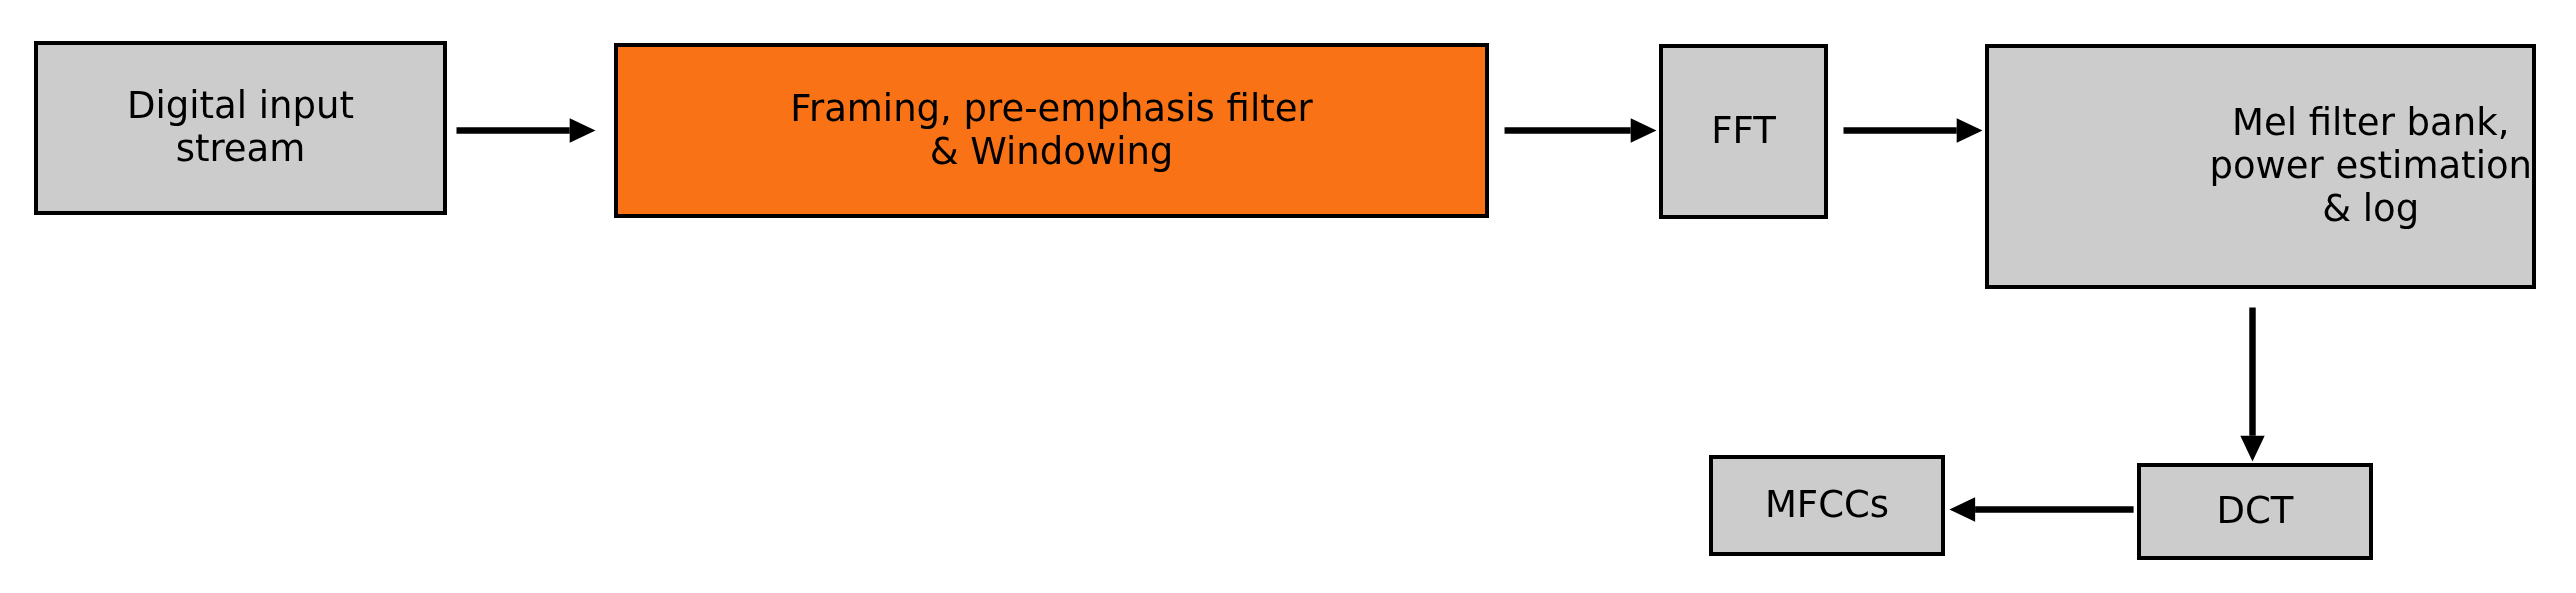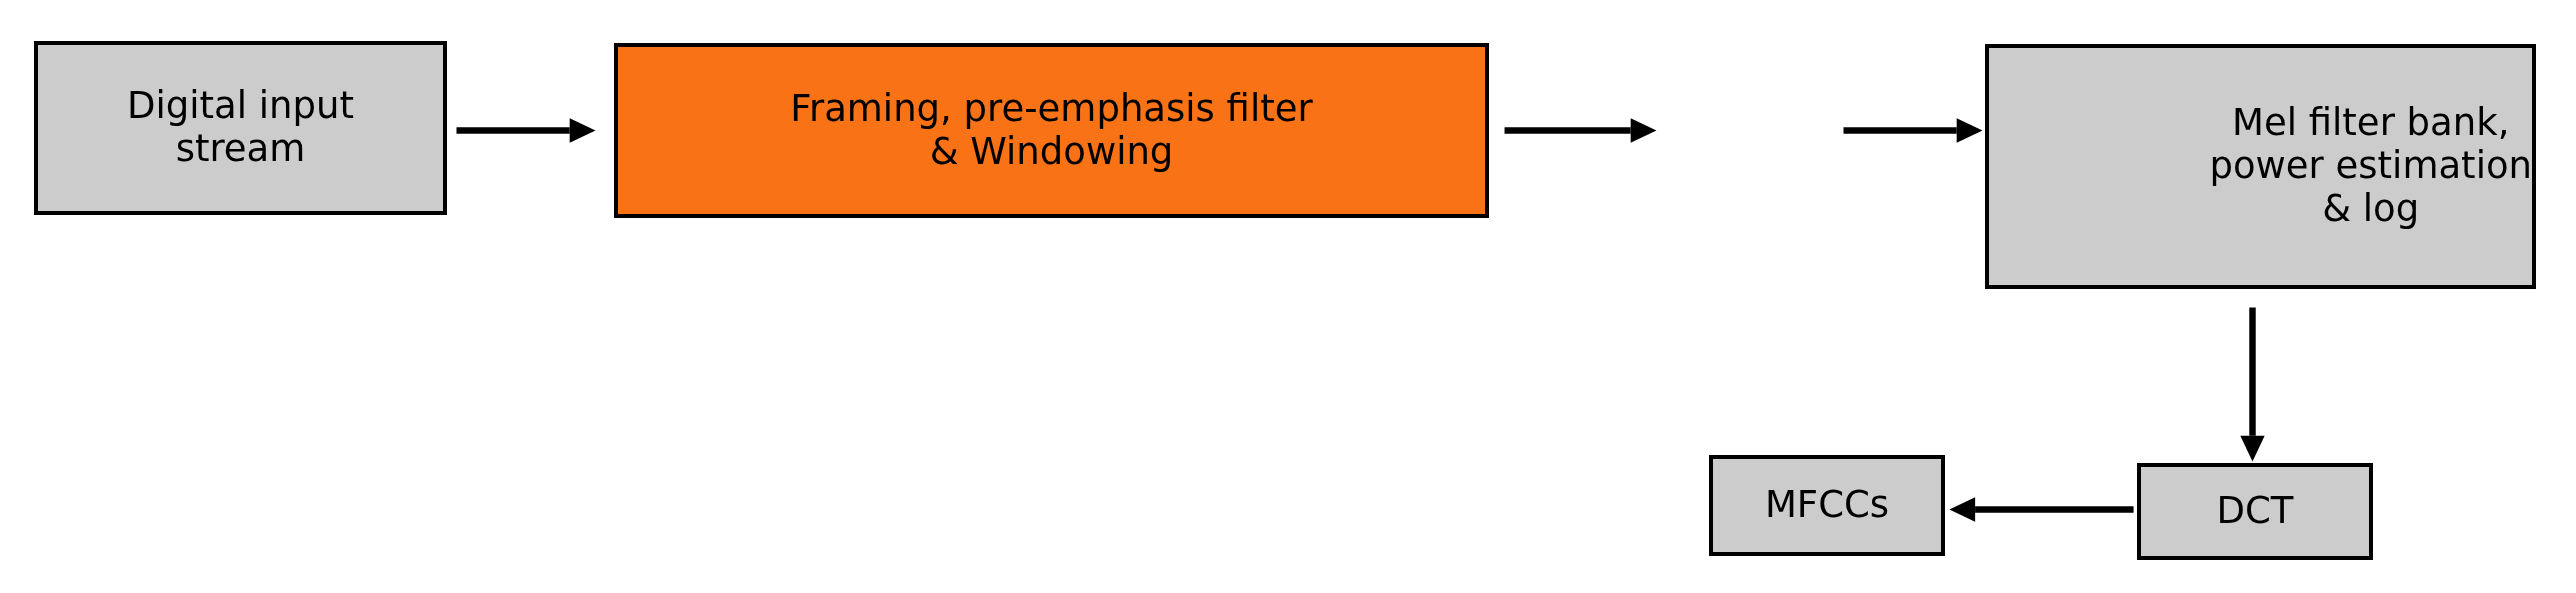--- a/index.html
+++ b/index.html
@@ -71,19 +71,20 @@
     <div class="edge" style="left: 1928px; top: 488px; width: 227px; height: 43px;">
       <svg width="227" height="43" viewBox="0 0 318 60">
         <line x1="288" y1="30" x2="66" y2="30" stroke="#000000" stroke-width="9"></line>
         <polygon points="30,30 66,13 66,47" fill="#000000"></polygon>
       </svg>
     </div>
     <div class="node" style="left: 34px; top: 41px; width: 413px; height: 174px; font-size: 37px; background: rgb(204, 204, 204); border-color: rgb(0, 0, 0); color: rgb(0, 0, 0);"><span>Digital input
 stream</span></div>
     <div class="node" style="left: 614px; top: 43px; width: 875px; height: 175px; font-size: 37px; background: #f97316; border-color: rgb(0, 0, 0); color: rgb(0, 0, 0);"><span>Framing, pre-emphasis filter
 &amp; Windowing</span></div>
+    <div class="node" style="left: 1659px; top: 44px; width: 169px; height: 175px; font-size: 37px; background: rgb(204, 204, 204); border-color: rgb(0, 0, 0); color: rgb(0, 0, 0);"><span>FFT</span></div>
     <div class="node" style="left: 1985px; top: 44px; width: 551px; height: 245px; font-size: 37px; background: rgb(204, 204, 204); border-color: rgb(0, 0, 0); color: rgb(0, 0, 0); justify-content: flex-end;"><span>Mel filter bank,
 power estimation
 &amp; log</span></div>
     <div class="node" style="left: 2137px; top: 463px; width: 236px; height: 97px; font-size: 37px; background: rgb(204, 204, 204); border-color: rgb(0, 0, 0); color: rgb(0, 0, 0);"><span>DCT</span></div>
     <div class="node" style="left: 1709px; top: 455px; width: 236px; height: 101px; font-size: 37px; background: rgb(204, 204, 204); border-color: rgb(0, 0, 0); color: rgb(0, 0, 0);"><span>MFCCs</span></div>
   </div>
 
 
 </body></html>

